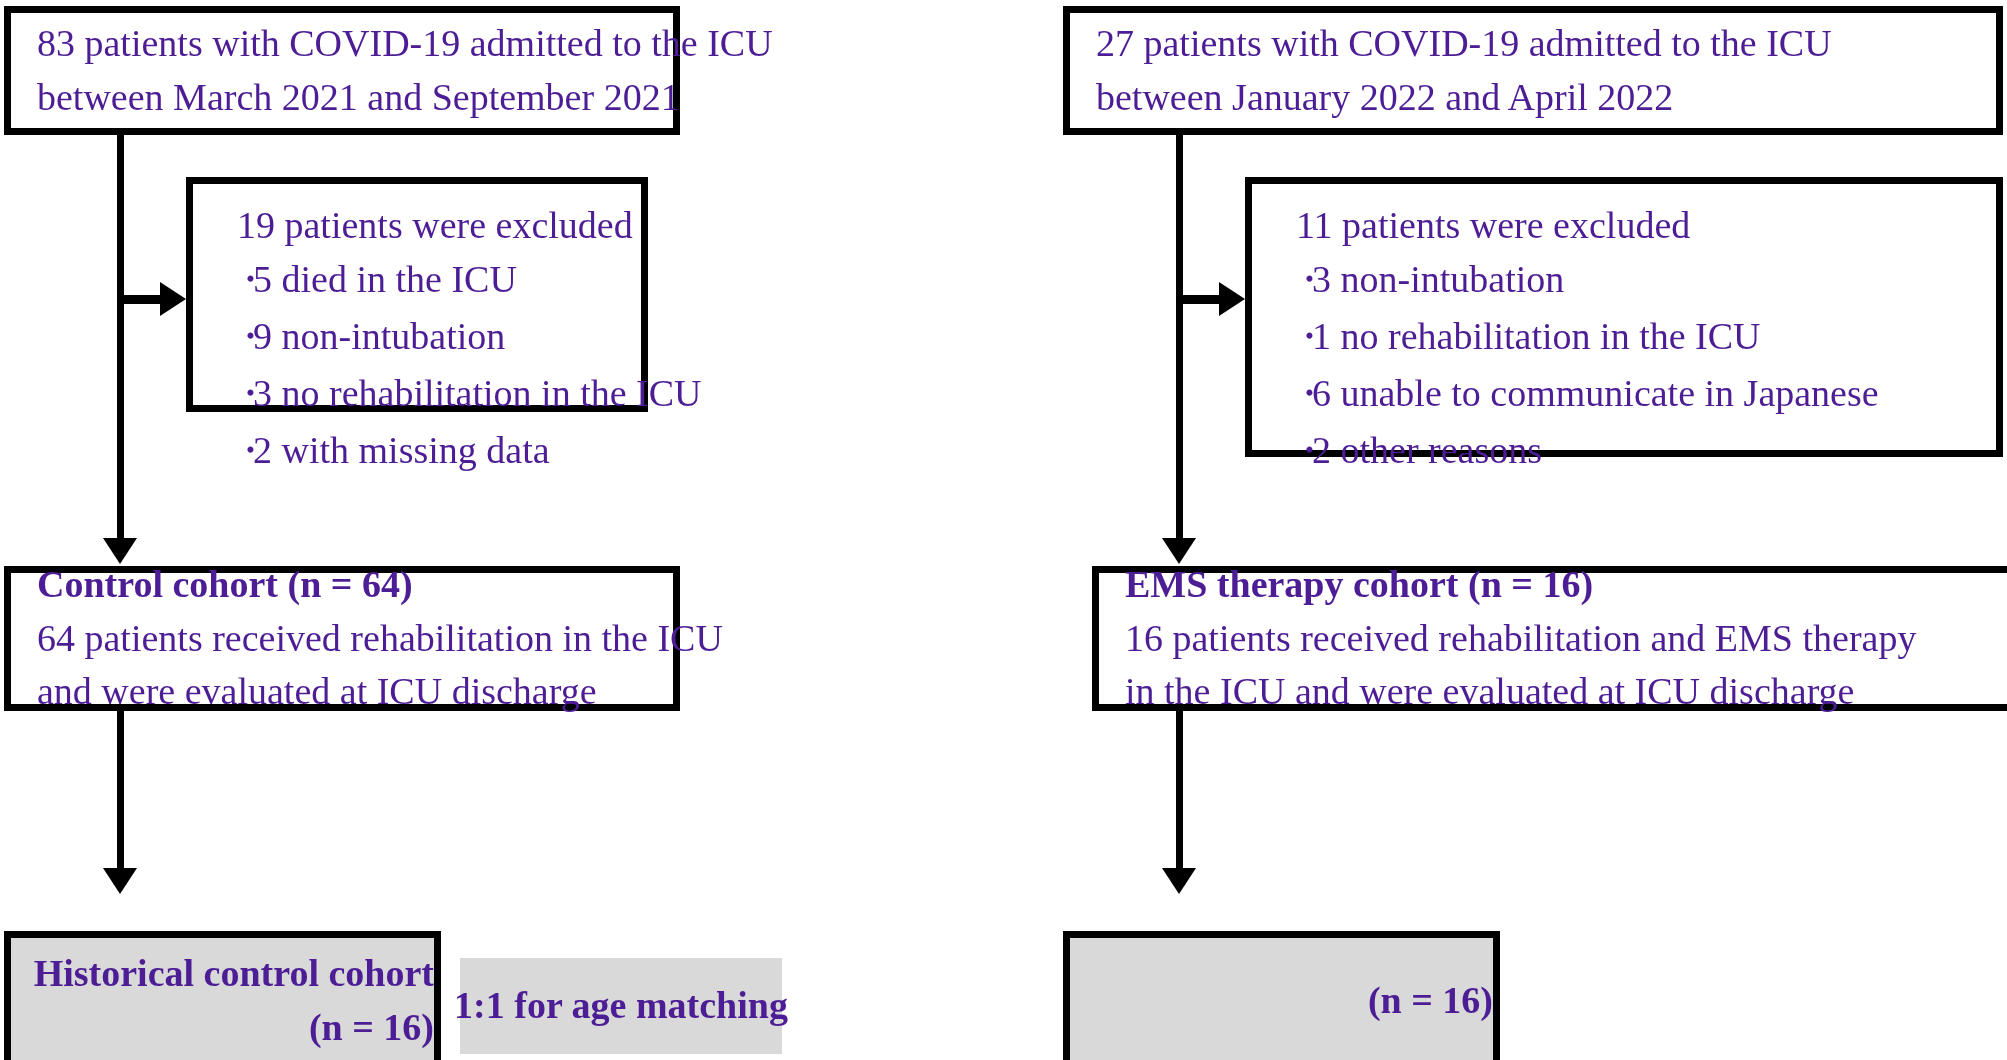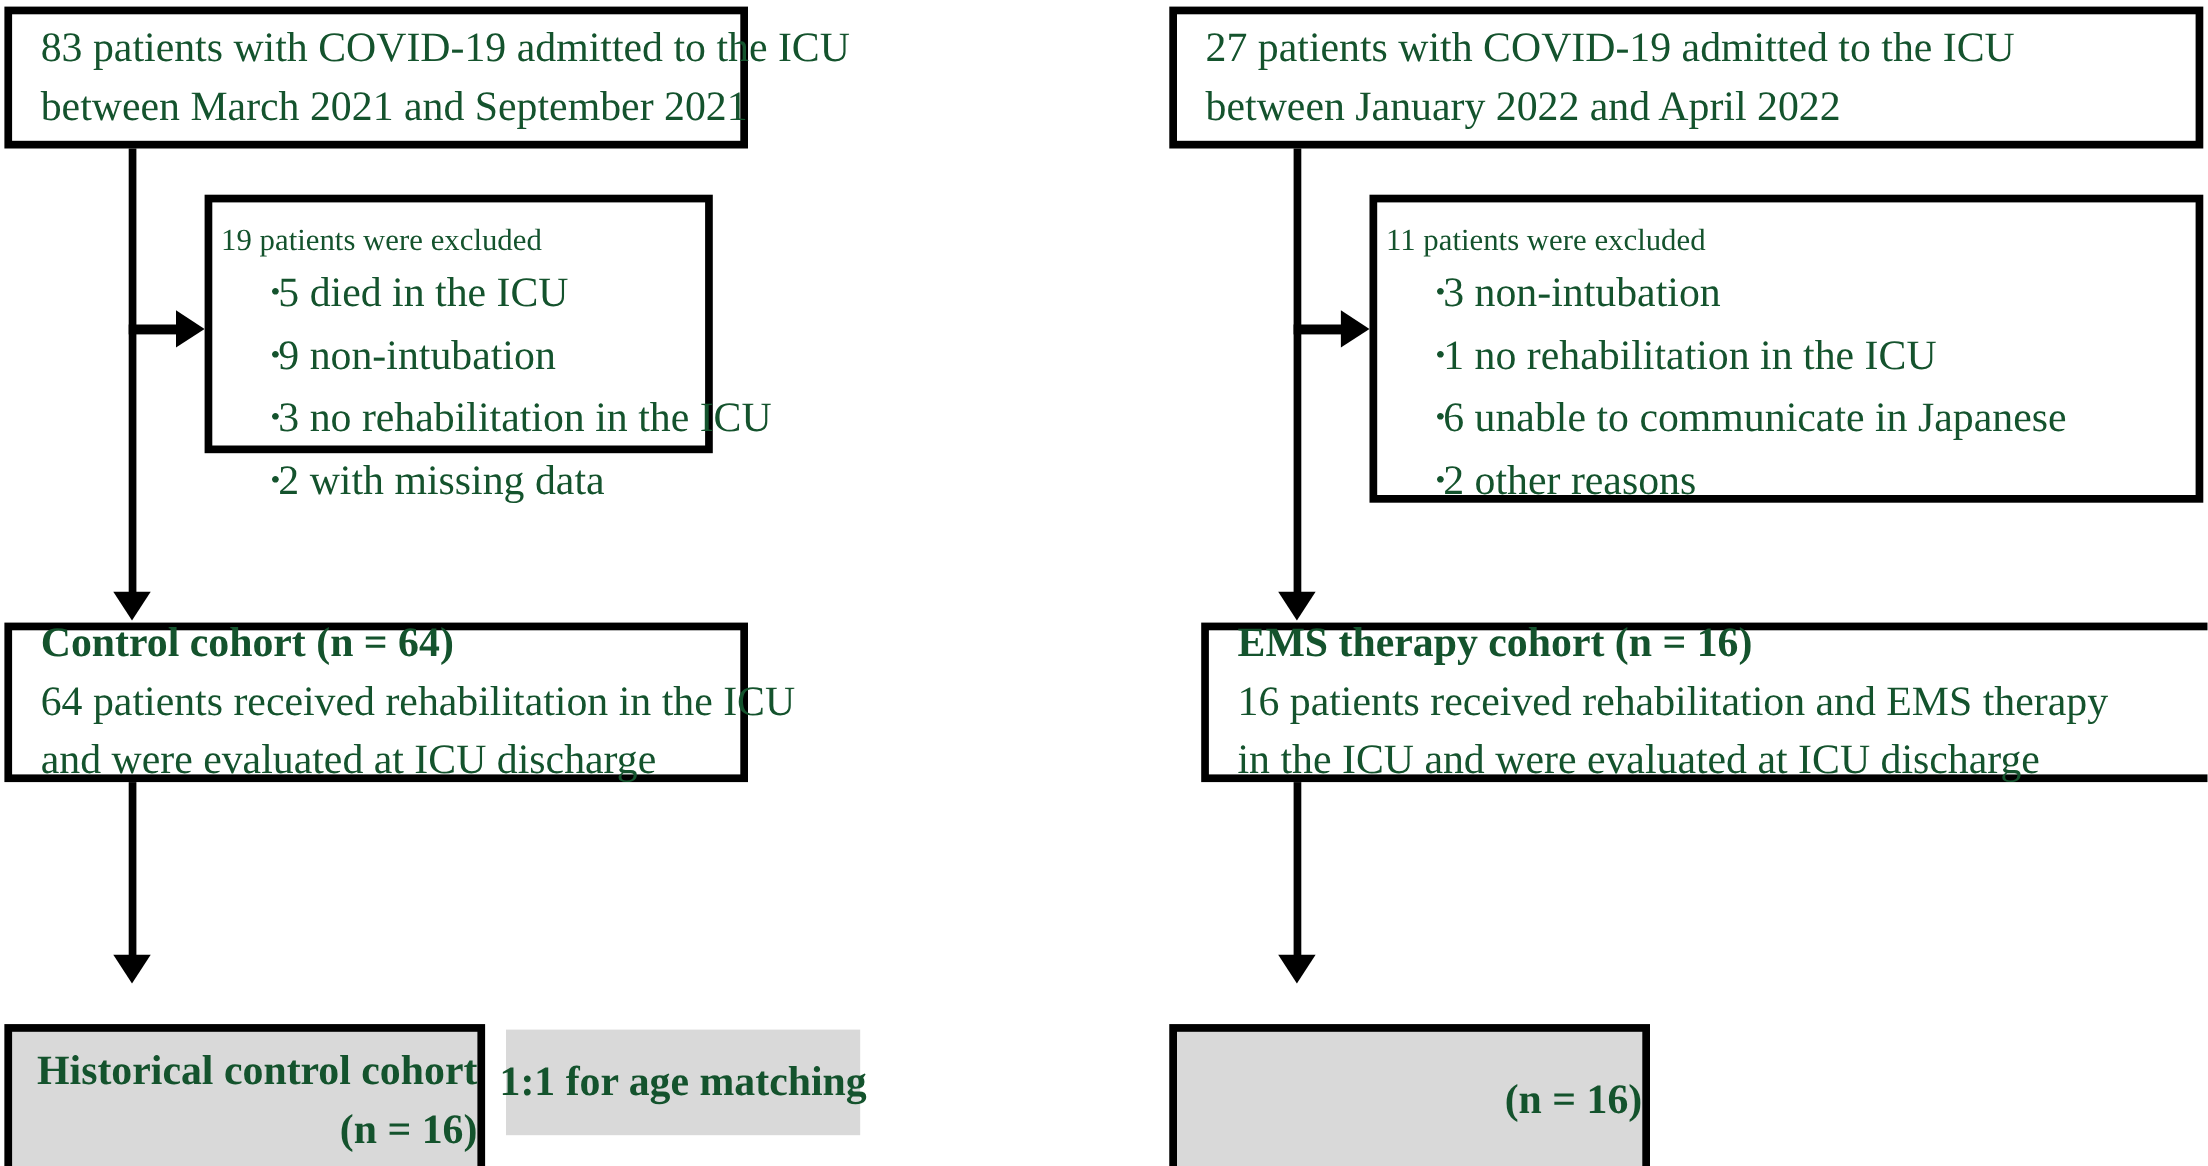--- a/index.html
+++ b/index.html
@@ -6,21 +6,21 @@
     margin: 0;
     padding: 0;
     background: #ffffff;
   }
   #canvas {
     position: relative;
     width: 2007px;
     height: 1060px;
     background: #ffffff;
     font-family: "Liberation Serif", "DejaVu Serif", serif;
-    color: #14532d;
+    color: #4c1d95;
     overflow: hidden;
   }
 
   
   .node {
     position: absolute;
     box-sizing: border-box;
     border: 7px solid #000000;
     background: #ffffff;
     display: flex;
@@ -32,38 +32,39 @@
     align-items: flex-end;
     text-align: center;
     margin-top: 20px;
   }
   .node.plain-shaded {
     border: none;
     background: #d9d9d9;
     align-items: center;
     justify-content: center;
     text-align: center;
+    margin-top: 22px;
   }
 
   .line {
     margin: 0;
     padding: 0;
     white-space: nowrap;
     line-height: 1.42;
     font-size: 38px;
   }
   .line.bold { font-weight: bold; }
 
   .pad-left { padding-left: 26px; }
 
   
   .excl-title {
-    font-size: 28px;
+    font-size: 38px;
     line-height: 1.35;
-    padding-left: 8px;
+    padding-left: 44px;
     white-space: nowrap;
   }
   .bullet-row {
     font-size: 38px;
     line-height: 1.5;
     padding-left: 38px;
     white-space: nowrap;
     display: block;
   }
   .bullet-dot {

